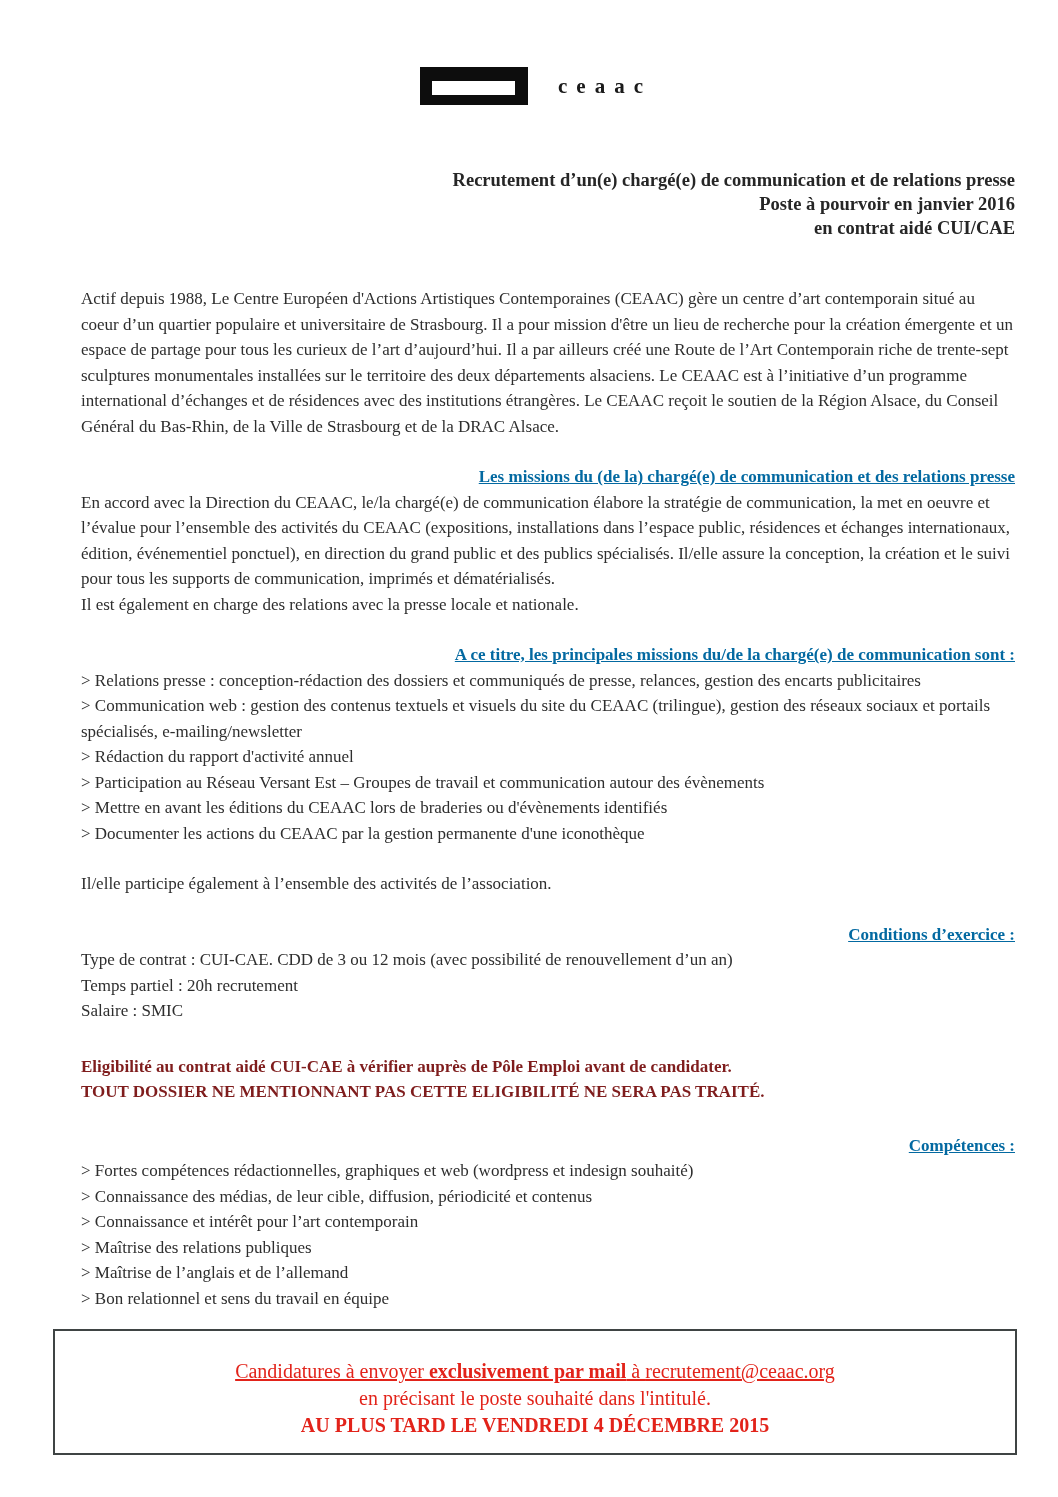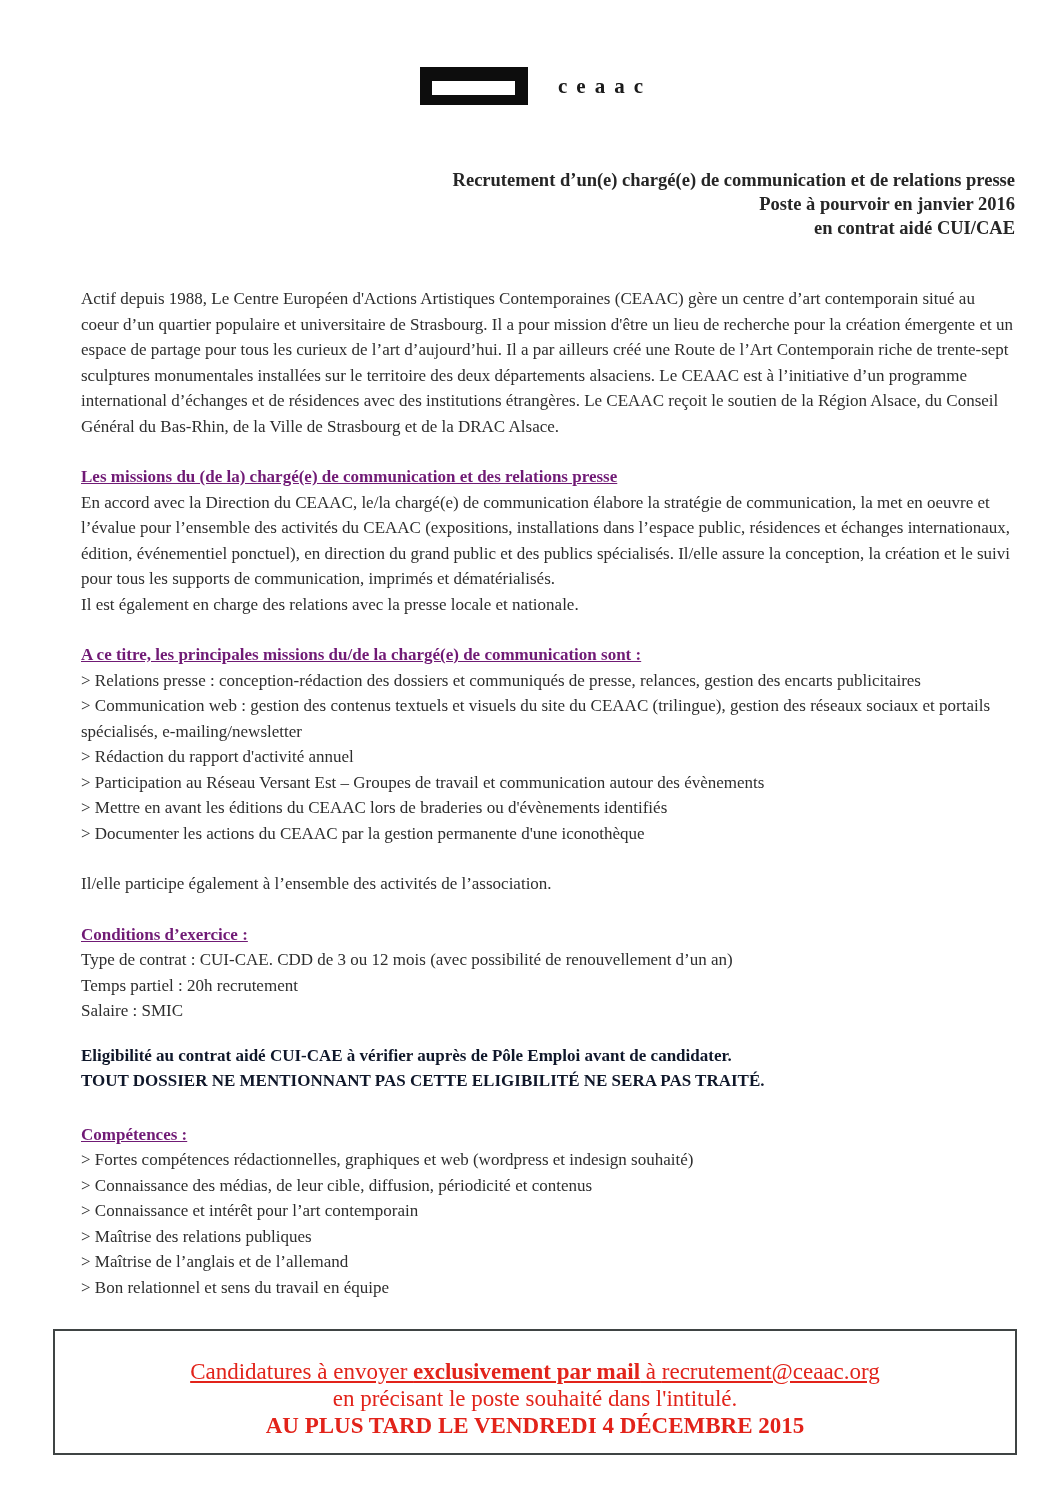--- a/index.html
+++ b/index.html
@@ -25,39 +25,40 @@
   .content { padding: 168px 62px 0 62px; font-size: 17px; line-height: 25.5px; }
 
   .doc-title { text-align: right; font-weight: bold; font-size: 18.5px; line-height: 24px; color: #262626; }
 
   .intro { margin-top: 46px; }
 
   .section { margin-top: 25px; }
   .section-heading {
     font-weight: bold;
     text-decoration: underline;
-    color: #701a75;
+    color: #0369a1;
+    text-align: right;
   }
   .bullet-list { margin: 0; }
   .standalone { margin-top: 25px; }
 
-  .eligibility { margin-top: 19px; font-weight: bold; color: #0f172a; }
+  .eligibility { margin-top: 30px; font-weight: bold; color: #7f1d1d; }
 
   
   .apply-box {
     position: absolute;
     left: 53px;
     top: 1329px;
     width: 964px;
     height: 126px;
     box-sizing: border-box;
     border: 2px solid #3f4444;
     text-align: center;
     color: var(--red, #e2231a);
-    font-size: 23px;
+    font-size: 20px;
     line-height: 27px;
     padding-top: 27px;
   }
   .apply-line1 { text-decoration: underline; }
   .apply-line1 b { font-weight: bold; }
   .apply-email { color: var(--red, #e2231a); text-decoration: underline; }
   .apply-deadline { font-weight: bold; }
 </style>
 </head>
 <body>

